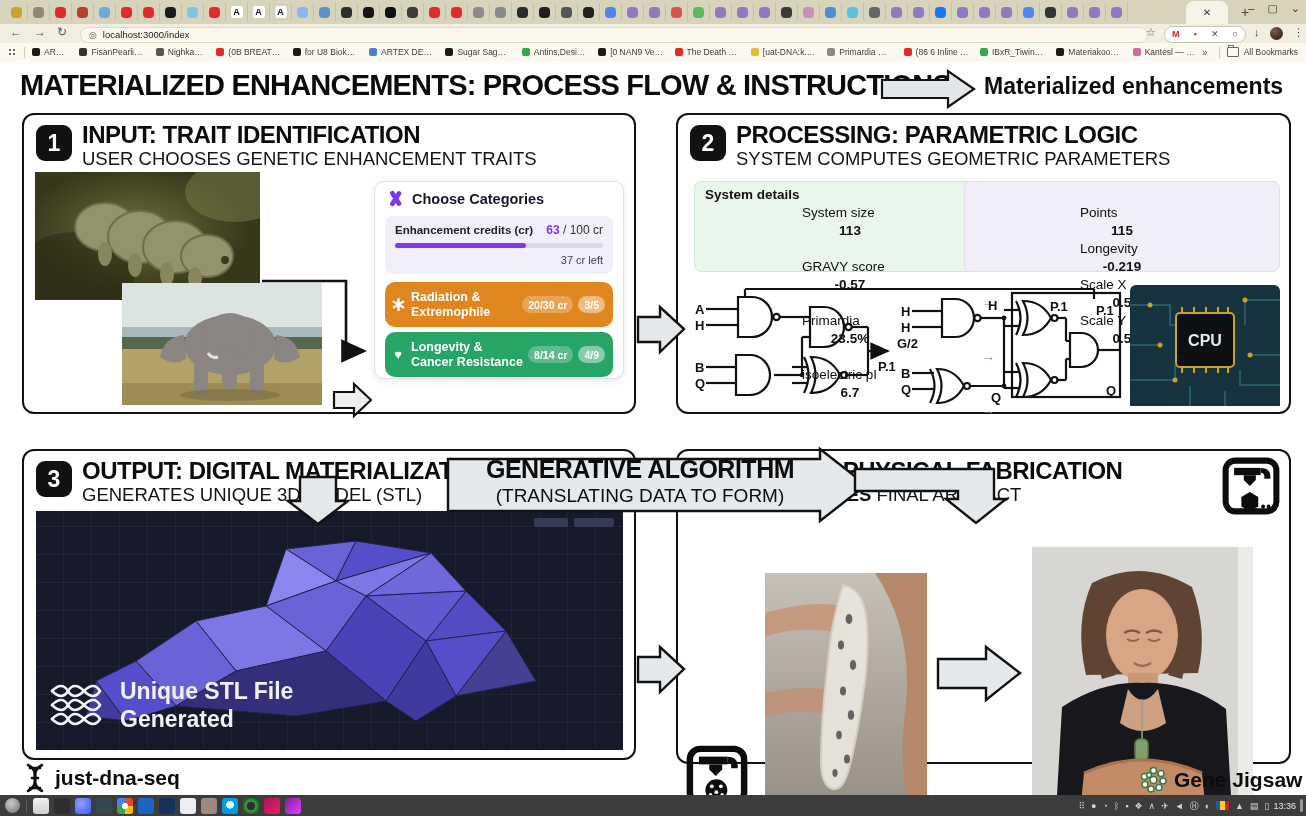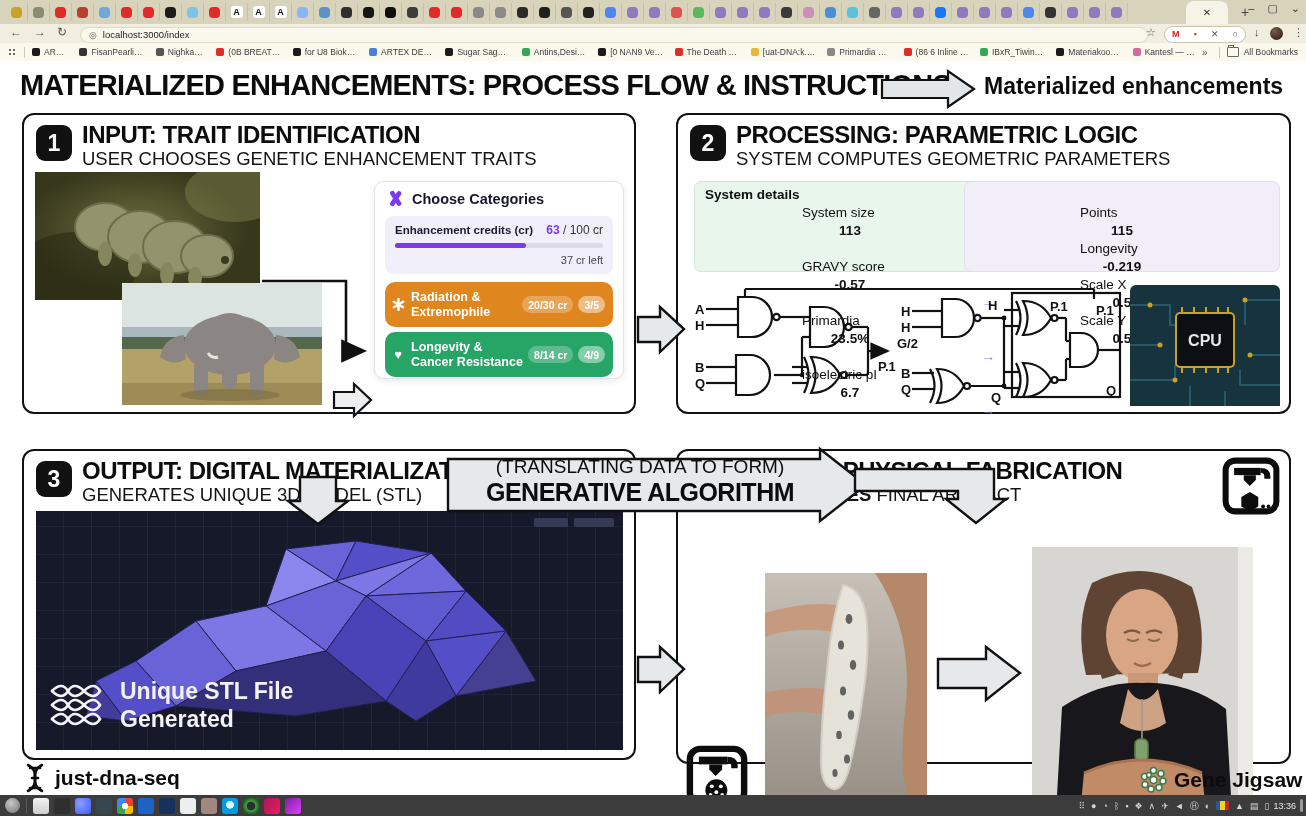--- a/index.html
+++ b/index.html
@@ -864,22 +864,22 @@
 
     <polygon points="448,459 820,459 820,449 866,485 820,521 820,511 448,511" fill="#e6e9eb" stroke="#111" stroke-width="2.4"></polygon>
 
     <polygon points="855,469 994,469 994,499 1006,499 976,523 946,499 958,499 958,491 855,491" fill="#e6e9eb" stroke="#111" stroke-width="2.4"></polygon>
 
     <polygon points="638,657 660,657 660,647 684,669 660,692 660,682 638,682" fill="#e6e9eb" stroke="#111" stroke-width="2.4"></polygon>
 
     <polygon points="938,659 986,659 986,647 1020,673 986,700 986,688 938,688" fill="#e6e9eb" stroke="#111" stroke-width="2.4"></polygon>
   </svg>
   <div id="bannerText">
+    <div id="bannerT1">GENERATIVE ALGORITHM</div>
     <div id="bannerT2">(TRANSLATING DATA TO FORM)</div>
-    <div id="bannerT1">GENERATIVE ALGORITHM</div>
   </div>
 
   <div id="taskbar">
     <div id="menuCircle"></div>
     <div class="tdiv"></div>
     <div id="apps">
         <div class="app" style="background: linear-gradient(rgb(242, 242, 242), rgb(207, 207, 207));"></div>
         <div class="app" style="background: rgb(47, 47, 47);"></div>
         <div class="app" style="background: radial-gradient(circle at 35% 35%, rgb(140, 158, 255), rgb(61, 90, 254));"></div>
         <div class="app" style="background: rgb(55, 71, 79);"></div>

